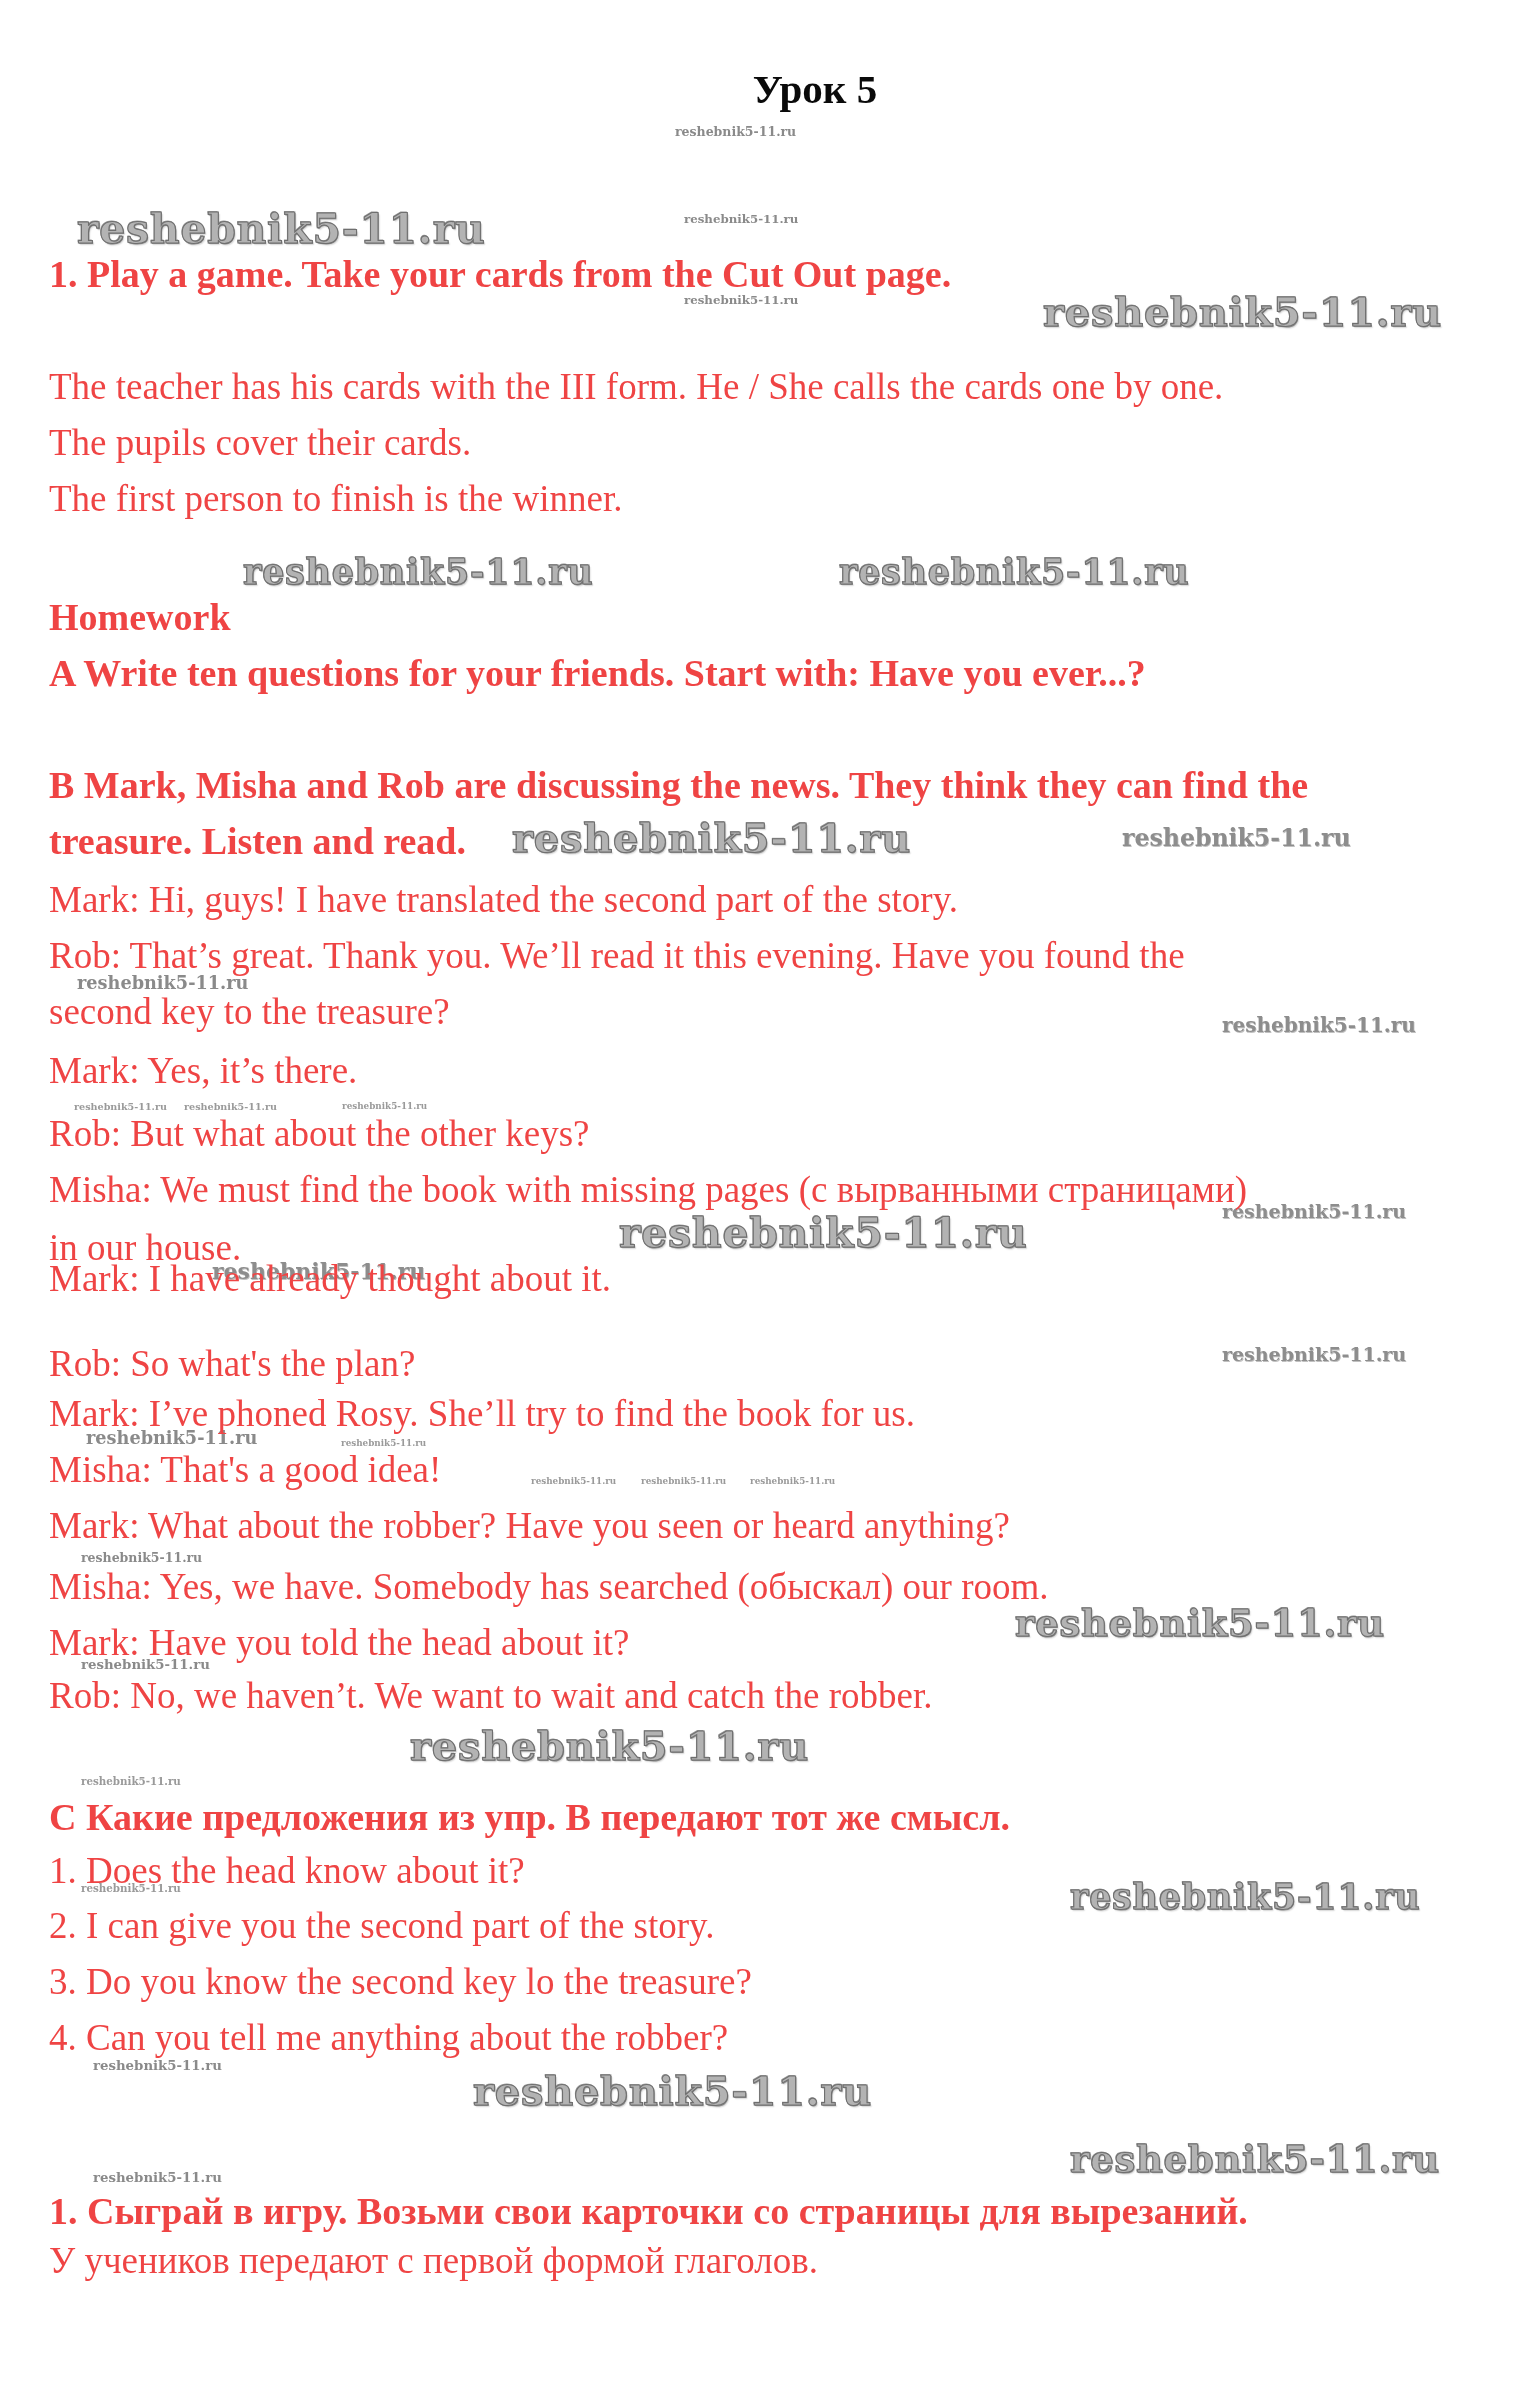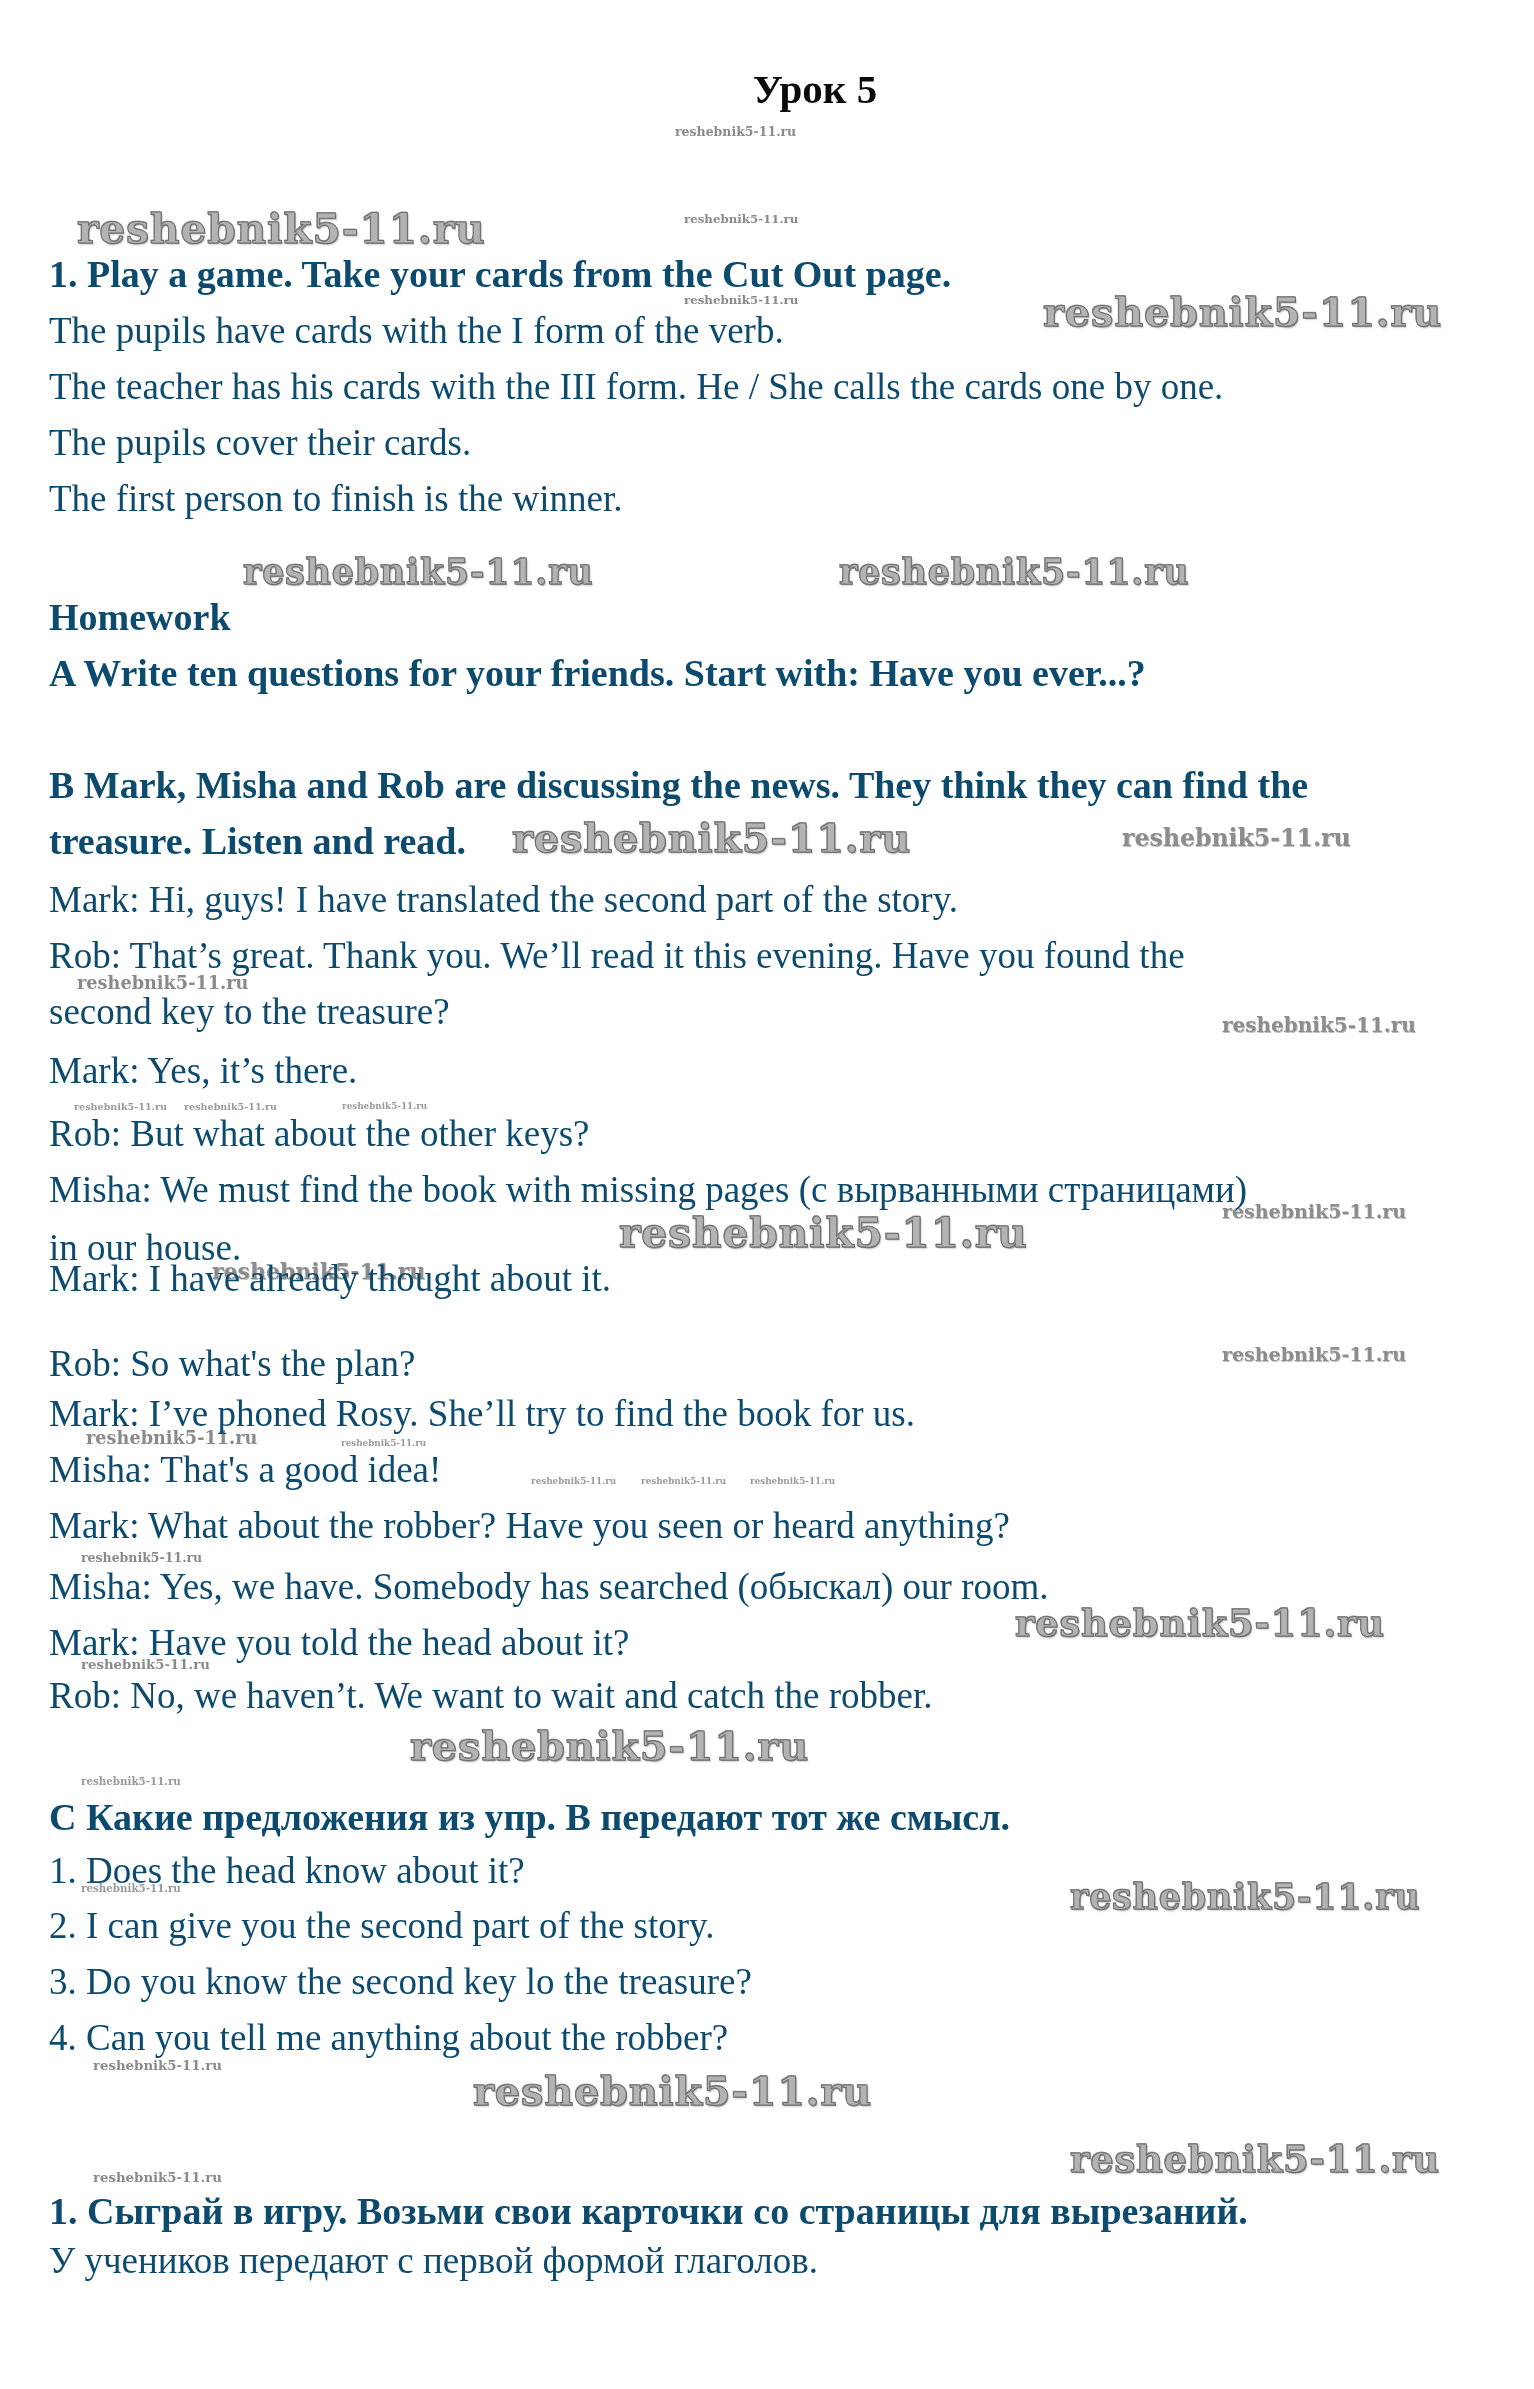--- a/index.html
+++ b/index.html
@@ -11,21 +11,21 @@
     font-family:"Liberation Serif", serif;
     color:#0a0a0a;
     overflow:hidden;
   }
   .line{
     position:absolute;
     left:49px;
     font-size:37px;
     line-height:1.12;
     white-space:nowrap;
-    color:#0c4a6e;
+    color:#ef4444;
   }
   .bold{font-weight:bold;font-size:38px;}
   .title{
     position:absolute;
     left:0; width:100%;
     text-align:center;
     font-weight:bold;
     font-size:41px;
     white-space:nowrap;
   }
@@ -93,21 +93,20 @@
   <span class="wm wm-big" style="left:410px;top:1722px;">reshebnik5-11.ru</span>
   <span class="wm wm-tiny" style="left:81px;top:1775px;font-size:10.3px;">reshebnik5-11.ru</span>
   <span class="wm wm-tiny" style="left:81px;top:1882px;font-size:10.3px;">reshebnik5-11.ru</span>
   <span class="wm wm-big" style="left:1070px;top:1876px;font-size:35px;">reshebnik5-11.ru</span>
   <span class="wm wm-small" style="left:93px;top:2058px;font-size:13.3px;">reshebnik5-11.ru</span>
   <span class="wm wm-big" style="left:473px;top:2067px;">reshebnik5-11.ru</span>
   <span class="wm wm-big" style="left:1070px;top:2137px;font-size:37px;">reshebnik5-11.ru</span>
   <span class="wm wm-small" style="left:93px;top:2170px;font-size:13.3px;">reshebnik5-11.ru</span>
 
   <div class="line bold" style="top:253px;">1. Play a game. Take your cards from the Cut Out page.</div>
-  <div class="line" style="top:310px;">The pupils have cards with the I form of the verb.</div>
   <div class="line" style="top:366px;">The teacher has his cards with the III form. He / She calls the cards one by one.</div>
   <div class="line" style="top:422px;">The pupils cover their cards.</div>
   <div class="line" style="top:478px;">The first person to finish is the winner.</div>
 
   <div class="line bold" style="top:596px;">Homework</div>
   <div class="line bold" style="top:652px;">A Write ten questions for your friends. Start with: Have you ever...?</div>
   <div class="line bold" style="top:764px;">B Mark, Misha and Rob are discussing the news. They think they can find the</div>
   <div class="line bold" style="top:820px;">treasure. Listen and read.</div>
 
   <div class="line" style="top:879px;">Mark: Hi, guys! I have translated the second part of the story.</div>

